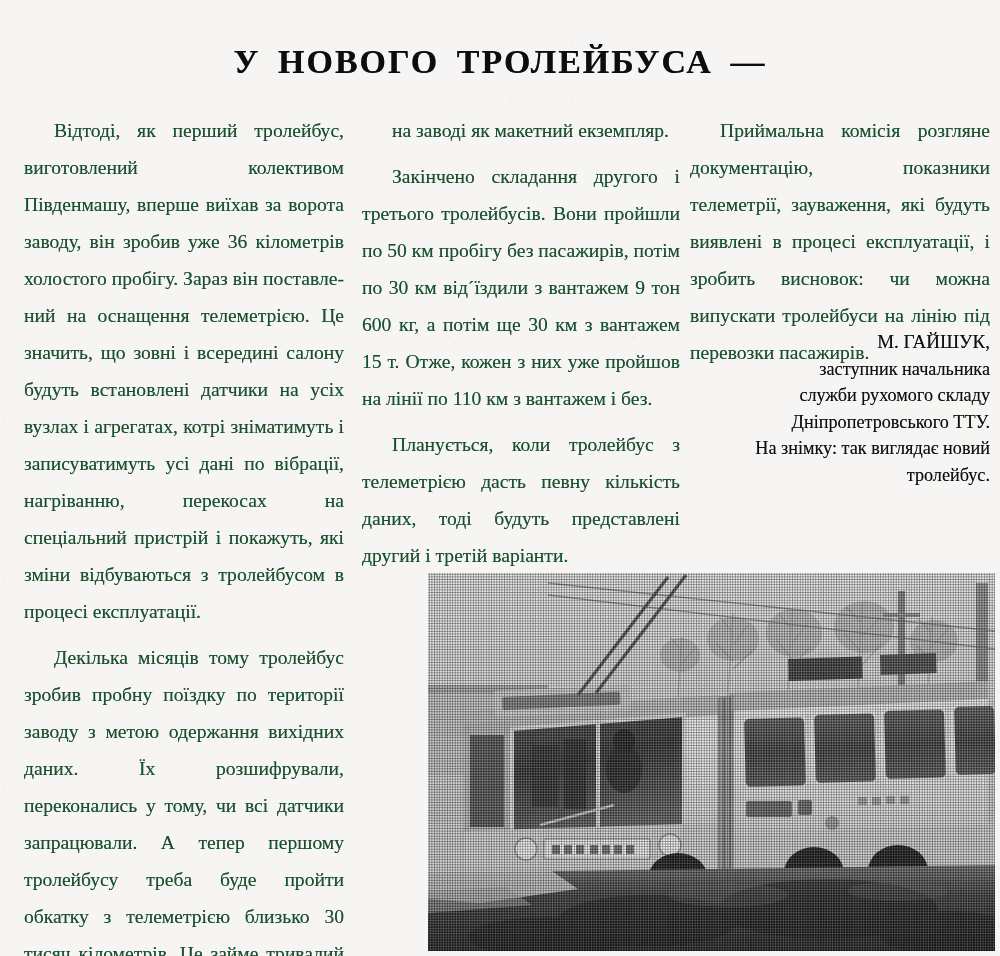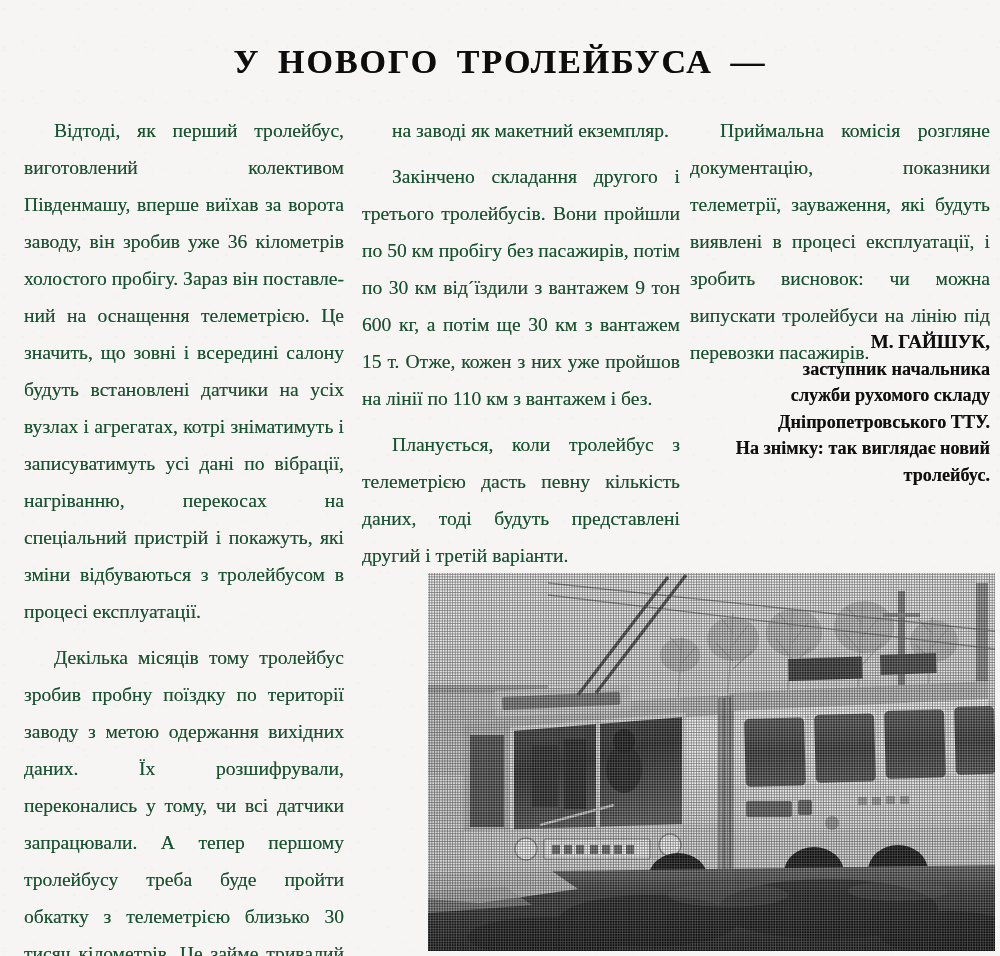--- a/index.html
+++ b/index.html
@@ -71,21 +71,21 @@
   .para + .para { margin-top: 9px; }
   .para:last-child { text-align-last: left; }
 
   
   #byline {
     position: absolute;
     left: 690px;
     top: 329px;
     width: 300px;
     text-align: right;
-    font-weight: 700;
+    font-weight: 400;
     font-size: 18.2px;
     line-height: 26.5px;
     color: #0f0f0f;
     text-shadow: 0 0 0.5px rgba(0,0,0,0.5);
   }
   #byline .bl { display: block; }
   #byline .bl-name { font-size: 19px; }
 
   #photo-credit {
     position: absolute;

